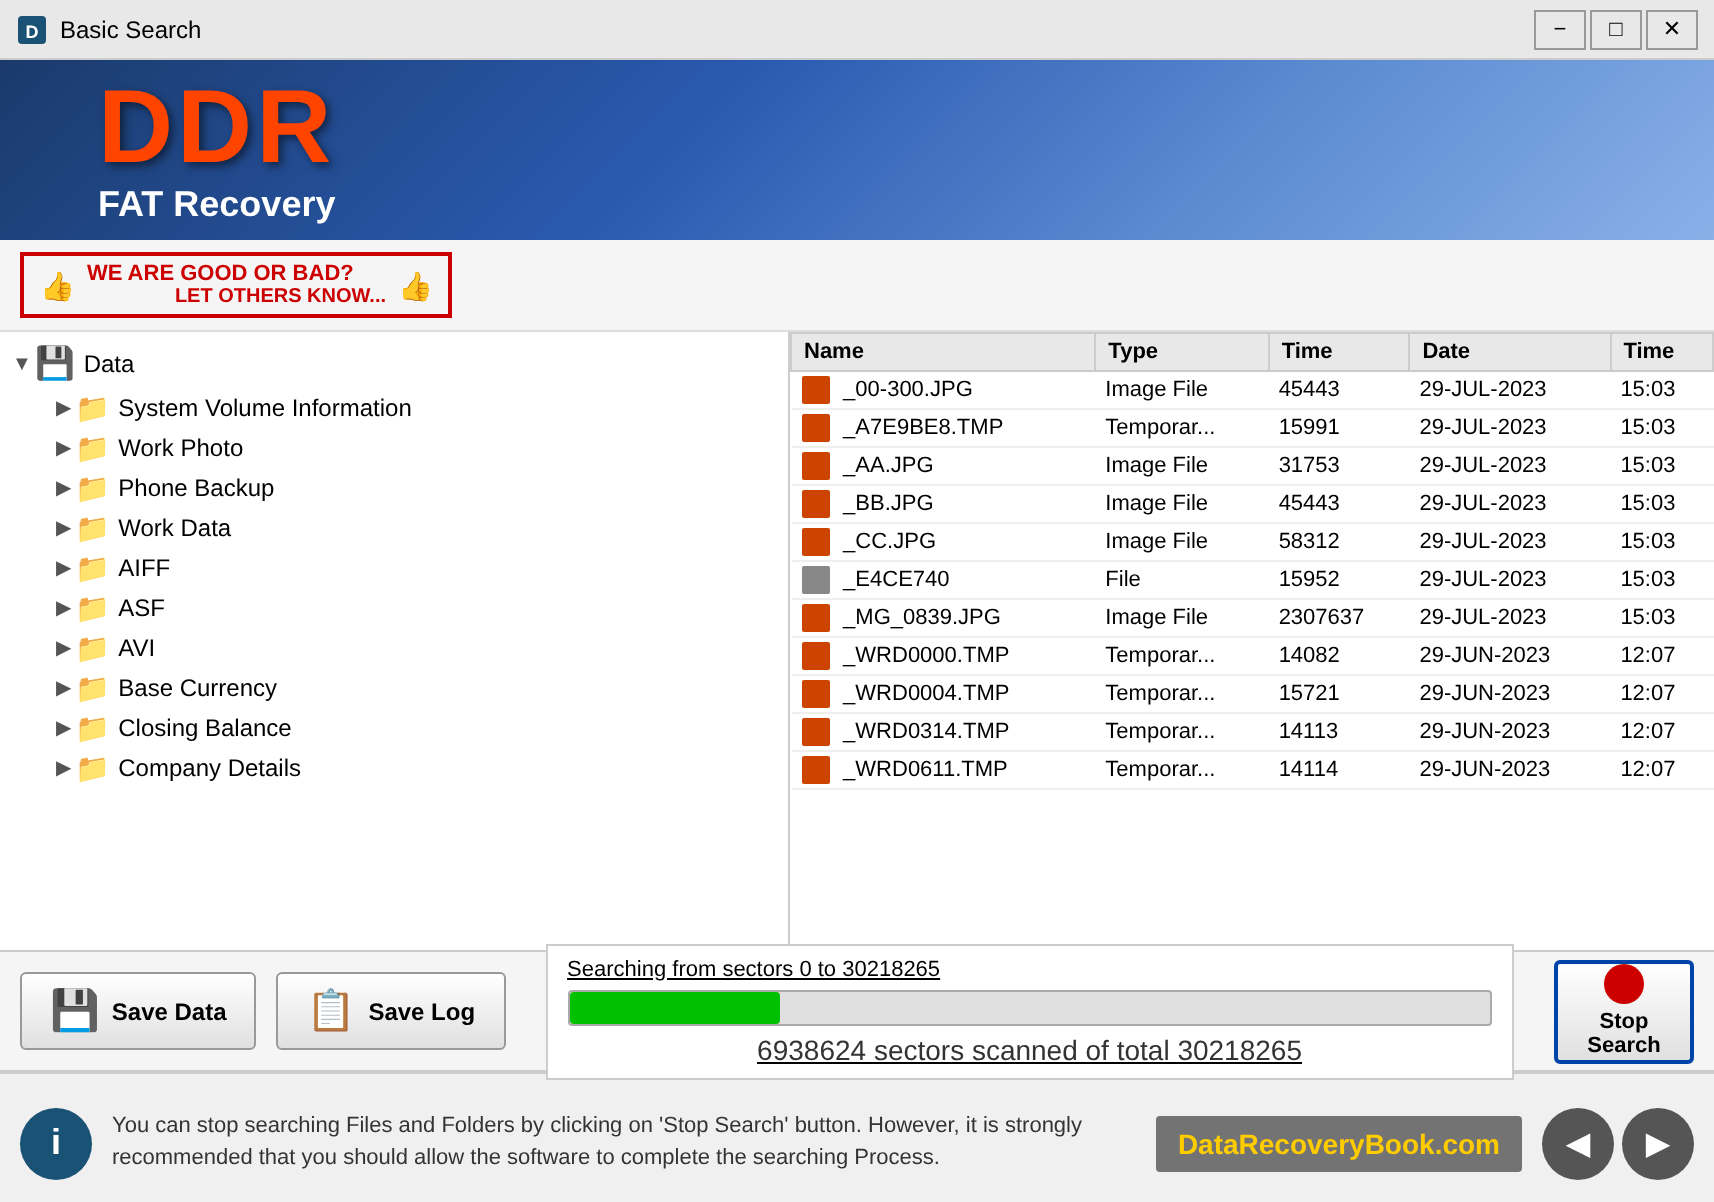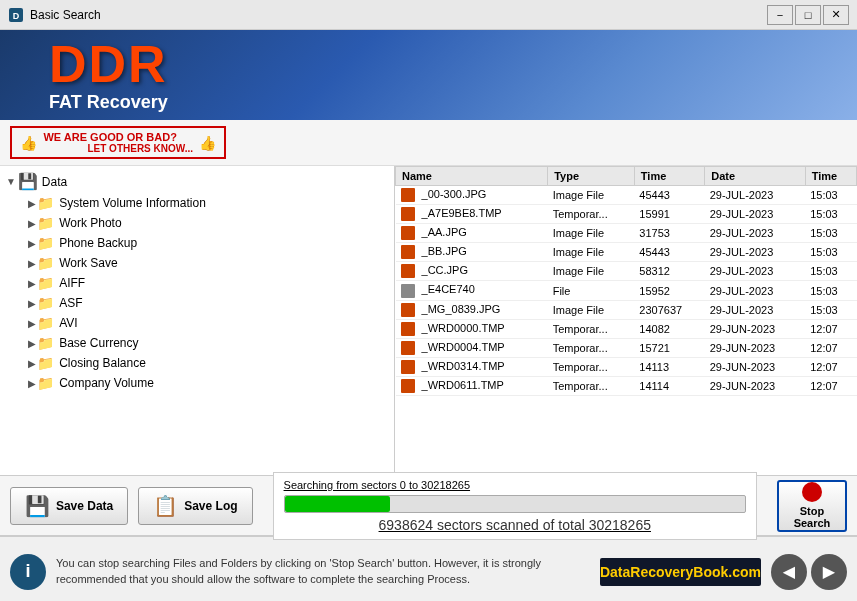--- a/index.html
+++ b/index.html
@@ -216,22 +216,22 @@
       display: flex;
       align-items: center;
       justify-content: center;
       color: white;
       font-size: 18px;
       font-weight: bold;
       flex-shrink: 0;
     }
     .status-text { font-size: 11px; color: #333; flex: 1; line-height: 1.4; }
     .brand-box {
-      background: #0f172a;
-      padding: 6px 0;
+      background: #737373;
+      padding: 6px 11px;
       border-radius: 2px;
     }
     .brand-text { color: #ffcc00; font-size: 14px; font-weight: bold; }
 
     
     .nav-arrows { display: flex; gap: 4px; }
     .nav-arrow {
       width: 36px; height: 36px;
       background: #555;
       border-radius: 50%;
@@ -316,21 +316,21 @@
             <div class="tree-item">
     <span style="display:inline-block; width:26px"></span>
     <span style="font-size:10px; margin-right:2px; color:#555;">▶</span>
     <span style="color:#e8a000; font-size:14px; margin-right:4px;">📁</span>
     <span class="tree-label">Phone Backup</span>
   </div>
             <div class="tree-item">
     <span style="display:inline-block; width:26px"></span>
     <span style="font-size:10px; margin-right:2px; color:#555;">▶</span>
     <span style="color:#e8a000; font-size:14px; margin-right:4px;">📁</span>
-    <span class="tree-label">Work Save</span>
+    <span class="tree-label">Work Data</span>
   </div>
             <div class="tree-item">
     <span style="display:inline-block; width:26px"></span>
     <span style="font-size:10px; margin-right:2px; color:#555;">▶</span>
     <span style="color:#e8a000; font-size:14px; margin-right:4px;">📁</span>
     <span class="tree-label">AIFF</span>
   </div>
             <div class="tree-item">
     <span style="display:inline-block; width:26px"></span>
     <span style="font-size:10px; margin-right:2px; color:#555;">▶</span>
@@ -352,21 +352,21 @@
             <div class="tree-item">
     <span style="display:inline-block; width:26px"></span>
     <span style="font-size:10px; margin-right:2px; color:#555;">▶</span>
     <span style="color:#e8a000; font-size:14px; margin-right:4px;">📁</span>
     <span class="tree-label">Closing Balance</span>
   </div>
             <div class="tree-item">
     <span style="display:inline-block; width:26px"></span>
     <span style="font-size:10px; margin-right:2px; color:#555;">▶</span>
     <span style="color:#e8a000; font-size:14px; margin-right:4px;">📁</span>
-    <span class="tree-label">Company Volume</span>
+    <span class="tree-label">Company Details</span>
   </div>
           </div>
       </div>
     </div>
   </div>
 
   <div class="right-panel">
     <div class="file-scroll">
       <table class="file-table">
         <thead>

